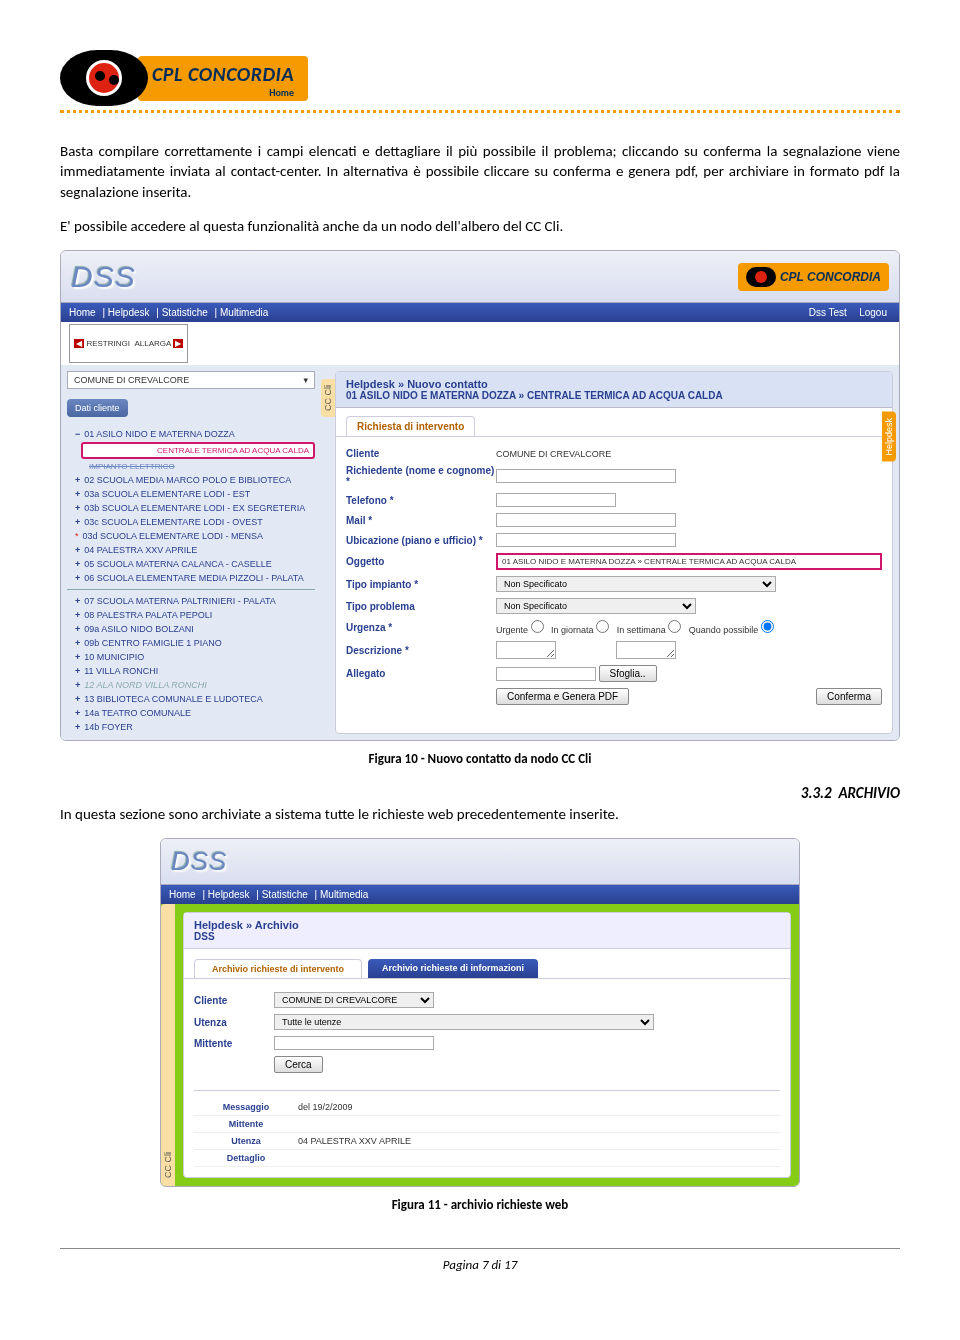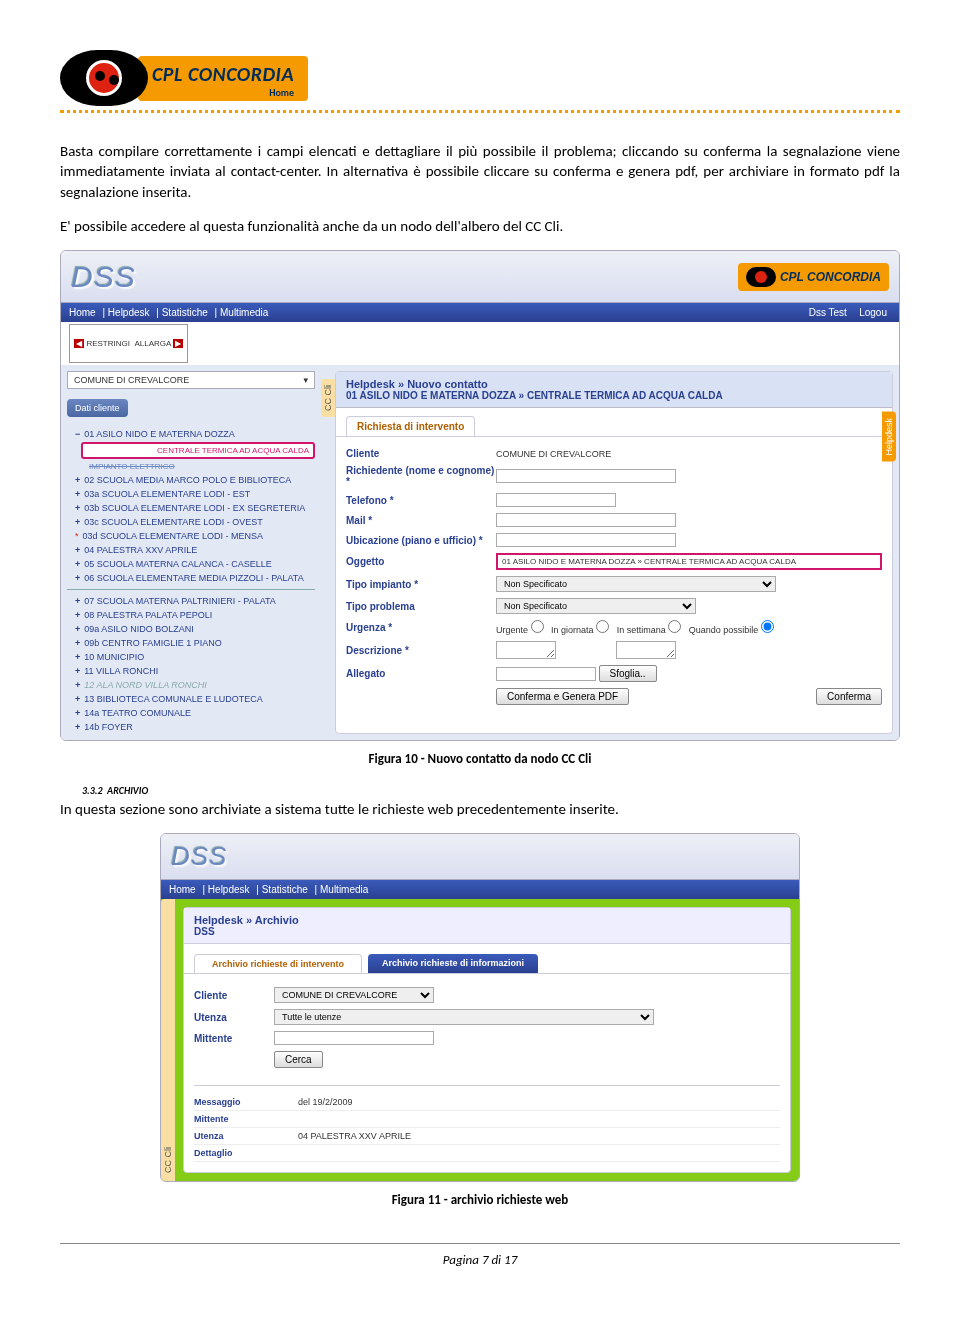--- a/index.html
+++ b/index.html
@@ -24,21 +24,21 @@
     display:flex; flex-direction:column; align-items:flex-start;
   }
   .brand-pill .t1 { font-weight: 900; font-style: italic; color:#002d5a; font-size:20px; letter-spacing:0.5px;}
   .brand-pill .t2 { font-size:10px; color:#002d5a; align-self:flex-end; font-weight:600;}
   .dots {
     height:0; border-top: 3px dotted #f59a00; margin: 2px 0 28px 0;
   }
   
   .para { font-size: 15px; line-height: 1.35; text-align: justify; margin-bottom: 14px;}
   .caption { text-align:center; font-weight:700; font-size:13px; margin: 10px 0 18px 0;}
-  .sec-num { font-size:10px; font-weight:700; font-style:italic; margin: 6px 0 2px 22px;}
+  .sec-num { font-size:15px; font-weight:700; font-style:italic; margin: 6px 0 2px 22px; text-align: right;}
   .sec-num .sc { font-variant:small-caps; font-style:italic;}
   
   .shot1 {
     border: 1px solid #aab; border-radius: 6px; overflow:hidden; margin-bottom:4px;
     font-family: Verdana, Arial, sans-serif; font-size:10px;
   }
   .shot-hdr {
     height: 52px; background: linear-gradient(#eef0f6,#d9def0);
     display:flex; align-items:center; justify-content:space-between; padding: 0 10px;
     border-bottom:1px solid #aab;
@@ -100,21 +100,21 @@
   .card2-hdr .b{color:#2a4090; font-weight:700; font-size:10px;}
   .tabs2{display:flex; margin:10px 0 0 10px;}
   .t2a{background:#fff; border:1px solid #ccd; border-bottom:none; border-radius:4px 4px 0 0; padding:4px 17px; color:#b06000; font-size:9px; font-weight:700;}
   .t2b{background:linear-gradient(#3a5bbb,#2a4090); color:#fff; border-radius:4px 4px 0 0; padding:4px 14px; font-size:9px; font-weight:700; margin-left:6px;}
   .f2{border-top:1px solid #ccd; padding:10px;}
   .f2 .row{display:flex; align-items:center; padding:3px 0; font-size:10px;}
   .f2 .row .l{width:80px; color:#2a4090; font-weight:700;}
   .f2 select, .f2 input[type=text]{border:1px solid #aaa; padding:1px 3px; font-size:9px;}
   .res{margin-top:14px; border-top:1px solid #ccd; padding-top:8px;}
   .res .row2{display:flex; padding:3px 0; font-size:9px; border-bottom:1px solid #eee;}
-  .res .row2 .l{width:104px; color:#2a4090; font-weight:700;}
+  .res .row2 .l{width:104px; color:#2a4090; font-weight:700;text-align:center;}
   .res .row2 .v{color:#333;}
   
   .footer{border-top:1px solid #888; margin-top:36px; text-align:center; padding-top:8px; font-style:italic; font-size:13px;}
 </style>
 </head>
 <body>
 
 <div class="page">
 
   <div class="logo-row">

